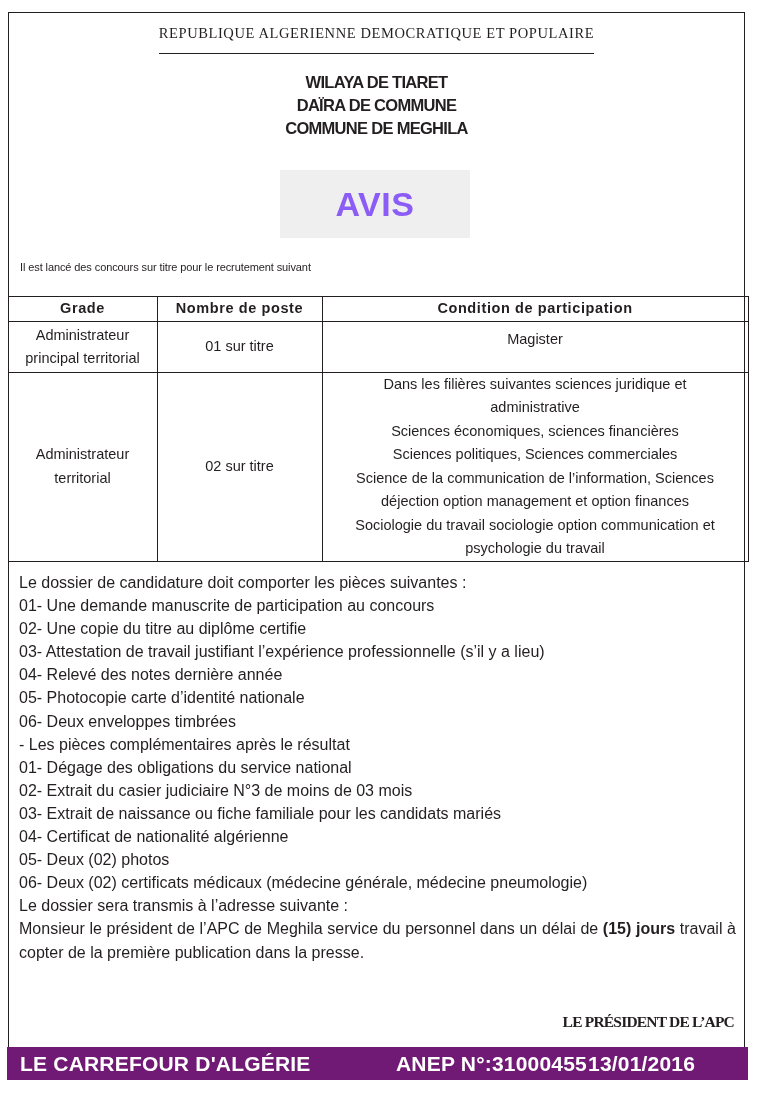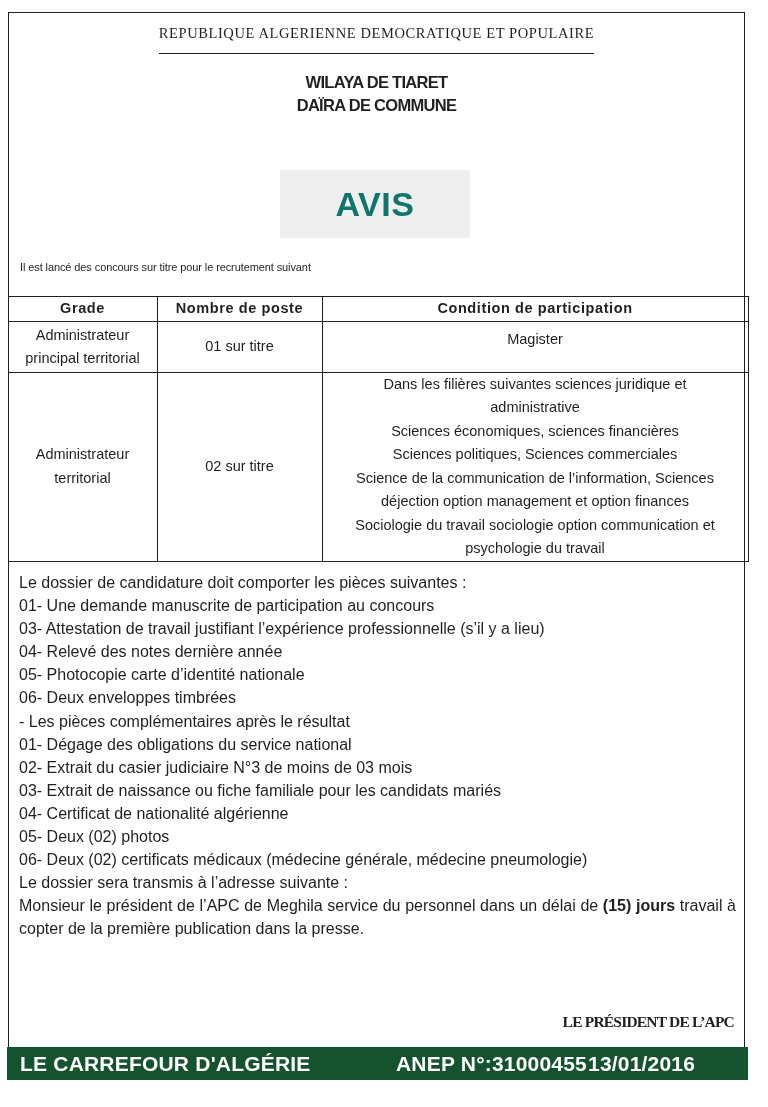--- a/index.html
+++ b/index.html
@@ -17,21 +17,21 @@
     position: absolute; left: 0; right: 0; top: 58px; text-align: center;
     font-family: "Liberation Sans", sans-serif; font-weight: bold; font-size: 16.5px;
     letter-spacing: -0.7px; line-height: 23px;
   }
   .avis-box {
     position: absolute; left: 271px; top: 157px; width: 190px; height: 68px;
     background: #efefef; display: flex; align-items: center; justify-content: center;
   }
   .avis-box span {
     font-family: "Liberation Sans", sans-serif; font-weight: bold; font-size: 34px;
-    letter-spacing: 0.5px; color: #0f766e;
+    letter-spacing: 0.5px; color: #8b5cf6;
   }
   .intro {
     position: absolute; left: 11px; top: 248px; font-family: Liberation Sans, sans-serif;
     font-size: 11px; letter-spacing: -0.1px;
   }
   table.grid {
     position: absolute; left: -1.5px; top: 283px; width: 741px; border-collapse: collapse;
     font-family: "Liberation Sans", sans-serif; font-size: 14.5px;
   }
   table.grid th, table.grid td {
@@ -50,39 +50,40 @@
     font-family: "Liberation Sans", sans-serif; font-size: 16px; line-height: 23.1px;
   }
   .docs p { margin: 0; white-space: nowrap; }
   .docs p.just { white-space: normal; text-align: justify; text-align-last: left; }
   .docs b { font-weight: bold; }
   .signature {
     position: absolute; right: 10px; top: 1000px; font-family: Liberation Serif, serif;
     font-weight: bold; font-size: 15.5px; letter-spacing: -0.8px;
   }
   .footer {
-    position: absolute; left: 7px; top: 1047px; width: 741px; height: 33px; background: #14532d;
+    position: absolute; left: 7px; top: 1047px; width: 741px; height: 33px; background: #701a75;
     color: #ffffff; font-family: "Liberation Sans", sans-serif; font-weight: bold; font-size: 21px;
     display: flex; align-items: center; letter-spacing: 0.2px;
   }
   .footer .pub { position: absolute; left: 13px; }
   .footer .anep { position: absolute; left: 389px; }
   .footer .date { position: absolute; left: 581px; }
 </style>
 </head>
 <body>
 
 <div class="sheet">
   <div class="republic">
     <span>REPUBLIQUE ALGERIENNE DEMOCRATIQUE ET POPULAIRE</span>
   </div>
 
   <div class="admin">
     <div>WILAYA DE TIARET</div>
     <div>DAÏRA DE COMMUNE</div>
+    <div>COMMUNE DE MEGHILA</div>
   </div>
 
   <div class="avis-box">
     <span>AVIS</span>
   </div>
 
   <div class="intro">Il est lancé des concours sur titre pour le recrutement suivant</div>
 
   <table class="grid">
     <thead>
@@ -119,20 +120,21 @@
           <p>Sociologie du travail sociologie option communication et</p>
           <p>psychologie du travail</p>
         </td>
       </tr>
     </tbody>
   </table>
 
   <div class="docs">
     <p>Le dossier de candidature doit comporter les pièces suivantes :</p>
     <p>01- Une demande manuscrite de participation au concours</p>
+    <p>02- Une copie du titre au diplôme certifie</p>
     <p>03- Attestation de travail justifiant l’expérience professionnelle (s’il y a lieu)</p>
     <p>04- Relevé des notes dernière année</p>
     <p>05- Photocopie carte d’identité nationale</p>
     <p>06- Deux enveloppes timbrées</p>
     <p>- Les pièces complémentaires après le résultat</p>
     <p>01- Dégage des obligations du service national</p>
     <p>02- Extrait du casier judiciaire N°3 de moins de 03 mois</p>
     <p>03- Extrait de naissance ou fiche familiale pour les candidats mariés</p>
     <p>04- Certificat de nationalité algérienne</p>
     <p>05- Deux (02) photos</p>

